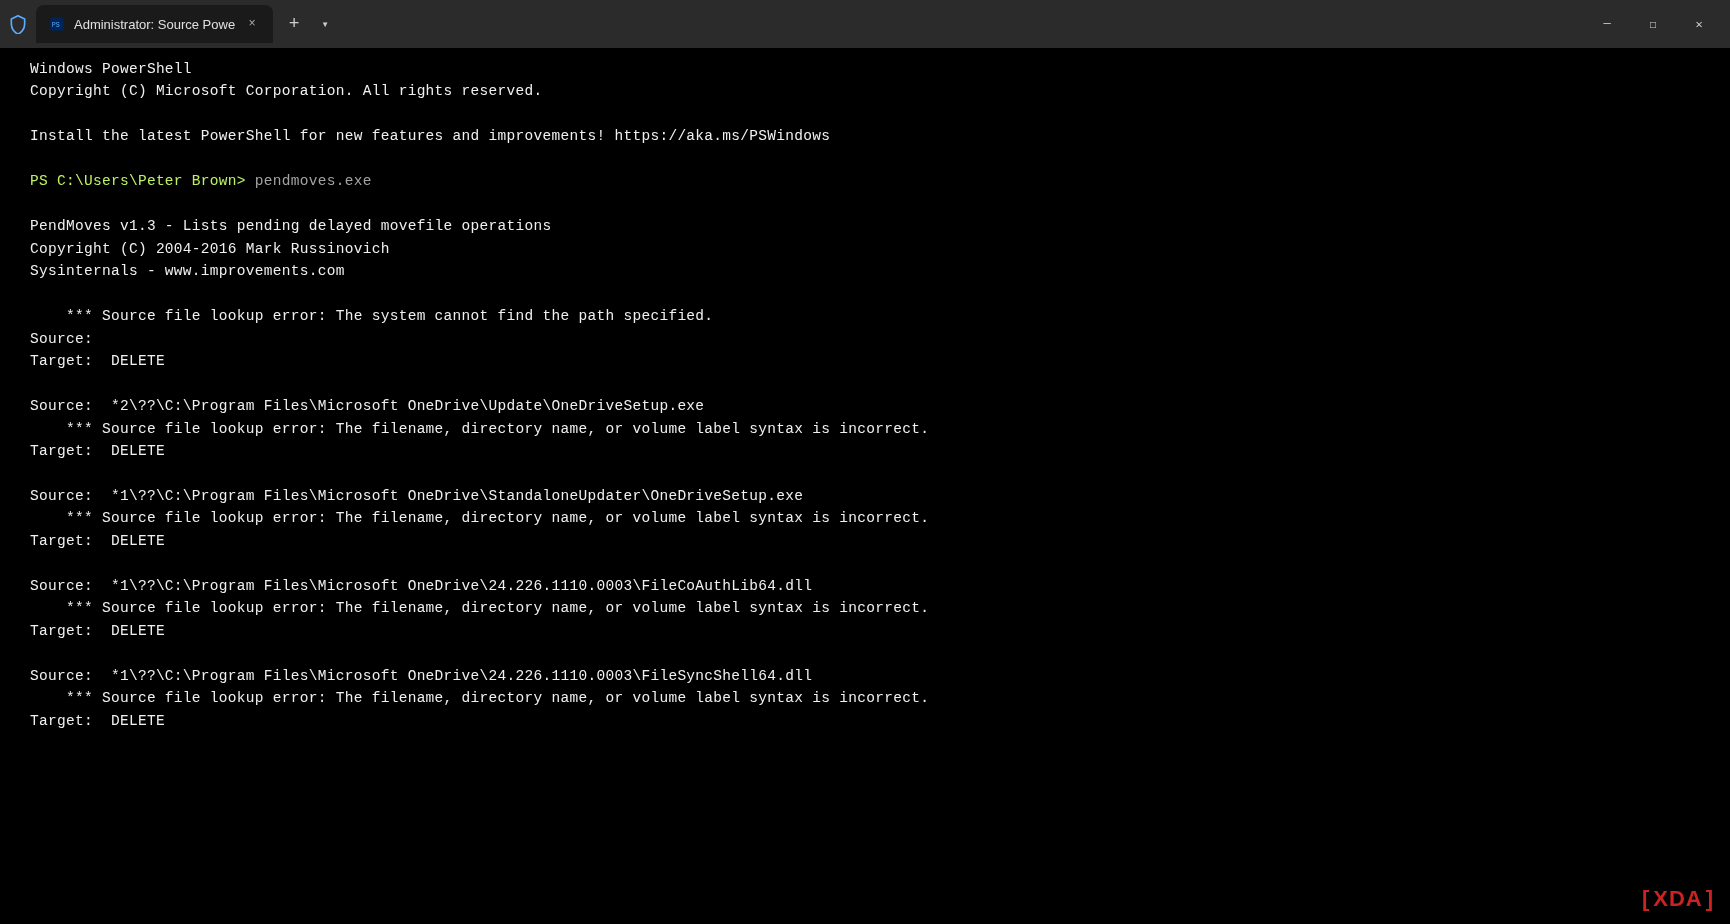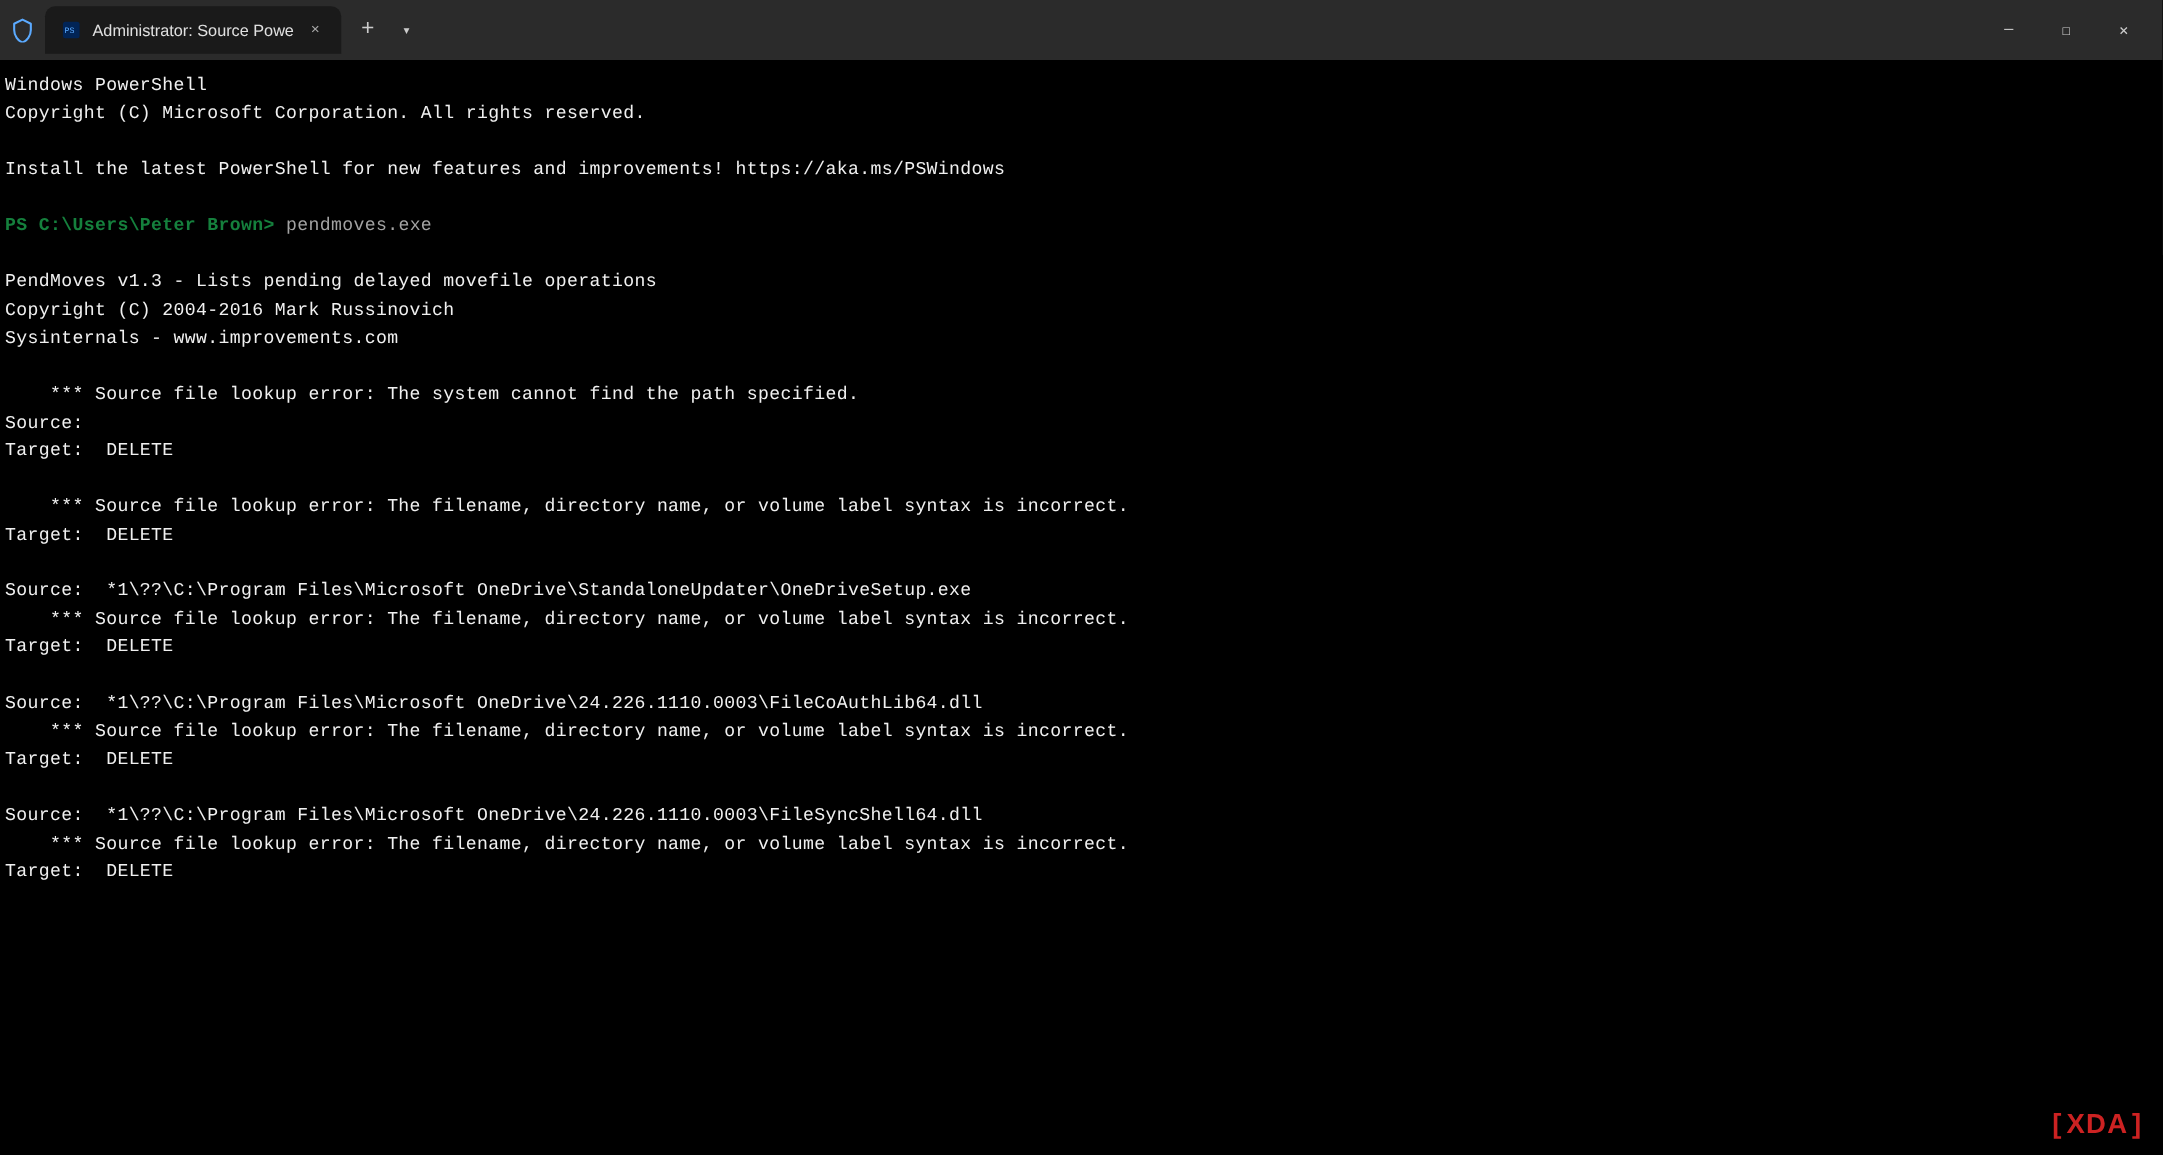--- a/index.html
+++ b/index.html
@@ -122,39 +122,38 @@
       justify-content: center;
       cursor: pointer;
       color: #ccc;
       font-size: 12px;
       background: transparent;
     }
 
     
     .terminal {
       background: #000000;
-      padding: 10px 4px;
+      padding: 10px 30px;
       height: calc(924px - 48px);
       overflow-y: auto;
       line-height: 1.55;
     }
 
     .line {
       white-space: pre;
       font-size: 14.5px;
       letter-spacing: 0.02em;
     }
 
     .line.empty {
       height: 1.55em;
     }
 
     .prompt-normal {
-      color: #15803d;
-      font-weight: bold;
+      color: #bef264;
     }
 
     .prompt-cmd {
       color: #a3a3a3;
       text-align: center;
     }
 
     
     .xda-watermark {
       position: fixed;
@@ -222,20 +221,21 @@
     <div class="line"><span class="prompt-normal">PS C:\Users\Peter Brown&gt; </span><span class="prompt-cmd">pendmoves.exe</span></div>
     <div class="line empty">&nbsp;</div>
     <div class="line">PendMoves v1.3 - Lists pending delayed movefile operations</div>
     <div class="line">Copyright (C) 2004-2016 Mark Russinovich</div>
     <div class="line">Sysinternals - www.improvements.com</div>
     <div class="line empty">&nbsp;</div>
     <div class="line">    *** Source file lookup error: The system cannot find the path specified.</div>
     <div class="line">Source:</div>
     <div class="line">Target:  DELETE</div>
     <div class="line empty">&nbsp;</div>
+    <div class="line">Source:  *2\??\C:\Program Files\Microsoft OneDrive\Update\OneDriveSetup.exe</div>
     <div class="line">    *** Source file lookup error: The filename, directory name, or volume label syntax is incorrect.</div>
     <div class="line">Target:  DELETE</div>
     <div class="line empty">&nbsp;</div>
     <div class="line">Source:  *1\??\C:\Program Files\Microsoft OneDrive\StandaloneUpdater\OneDriveSetup.exe</div>
     <div class="line">    *** Source file lookup error: The filename, directory name, or volume label syntax is incorrect.</div>
     <div class="line">Target:  DELETE</div>
     <div class="line empty">&nbsp;</div>
     <div class="line">Source:  *1\??\C:\Program Files\Microsoft OneDrive\24.226.1110.0003\FileCoAuthLib64.dll</div>
     <div class="line">    *** Source file lookup error: The filename, directory name, or volume label syntax is incorrect.</div>
     <div class="line">Target:  DELETE</div>

